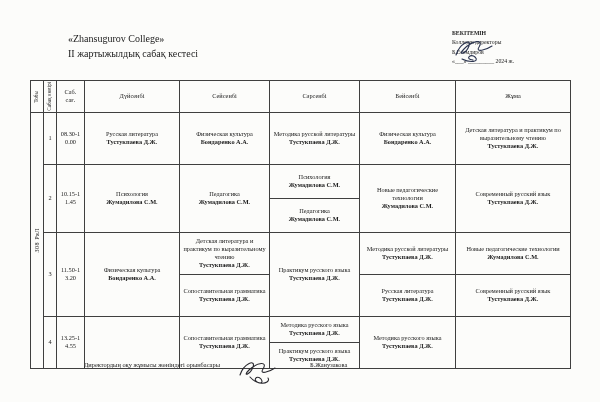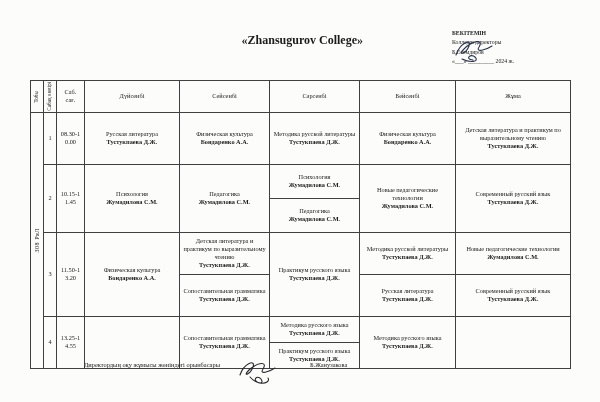--- a/index.html
+++ b/index.html
@@ -3,21 +3,21 @@
 <meta charset="utf-8">
 <style>
   html,body { margin:0; padding:0; background:#e8e8e8; }
   .page {
     position:relative; width:600px; height:402px; margin:0 auto;
     background:#fcfcfa; overflow:hidden;
     font-family:"Liberation Serif", serif; color:#1b1b1b;
   }
   .title-block {
     position:absolute; top:31px; left:68px; width:295px;
-    text-align:right; font-weight:bold; font-size:12px; line-height:1.5;
+    text-align:left; font-weight:normal; font-size:10px; line-height:1.5;
   }
   .approval-block {
     position:absolute; top:29px; left:452px; width:120px;
     font-size:5.8px; line-height:1.6;
   }
   .approval-block .b { font-weight:bold; }
   .sig-top { position:absolute; top:33px; left:448px; pointer-events:none; }
   .schedule-table {
     position:absolute; top:80px; left:30px; width:540px;
     border-collapse:collapse; table-layout:fixed;
@@ -44,20 +44,21 @@
   .footer .sig { margin-left:12px; margin-top:-4px; }
   .footer .name { margin-left:26px; }
 </style>
 </head>
 <body>
 
 <div class="page">
 
   <div class="title-block">
     <div>«Zhansugurov College»</div>
+    <div>II  жартыжылдық  сабақ кестесі</div>
   </div>
 
   <div class="approval-block">
     <div class="b">БЕКІТЕМІН</div>
     <div>Колледж директоры</div>
     <div>Б.Есемдиров</div>
     <div>«___» _________ 2024 ж.</div>
   </div>
 
   <svg class="sig-top" width="60" height="34" viewBox="0 0 60 34">

